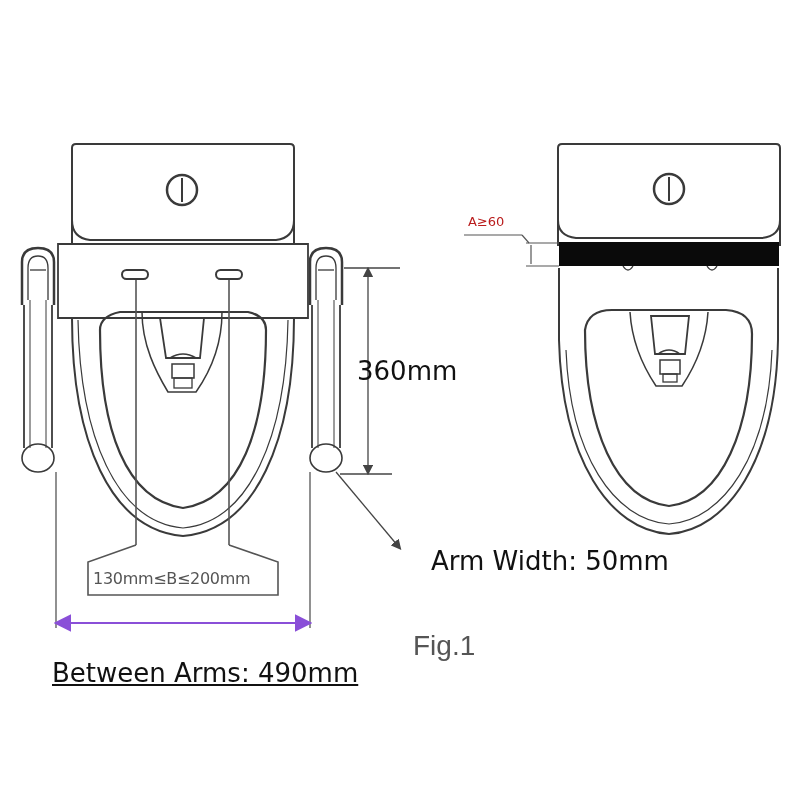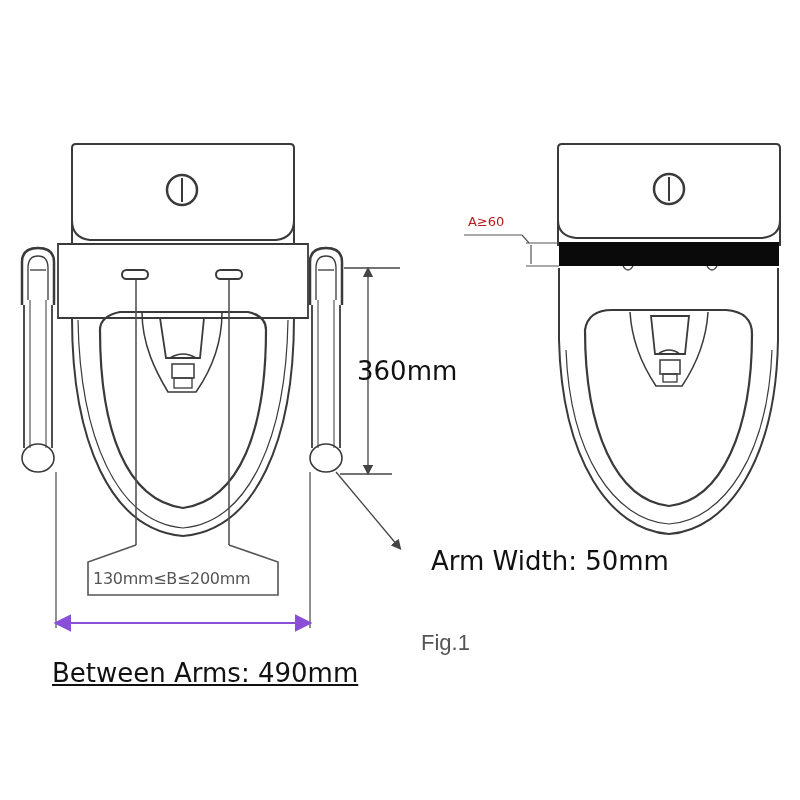--- a/index.html
+++ b/index.html
@@ -2,21 +2,21 @@
 <html><head>
   <meta charset="utf-8">
   <style>
     html, body { margin: 0; padding: 0; background: #ffffff; }
     body { width: 800px; height: 800px; position: relative; overflow: hidden; font-family: "DejaVu Sans", sans-serif; }
     svg.diagram { position: absolute; left: 0; top: 0; width: 800px; height: 800px; }
     .lbl { position: absolute; white-space: nowrap; color: #111; }
     .lbl-dim { font-family: "DejaVu Sans", sans-serif; font-size: 26px; color: #111; }
     .lbl-b { font-family: "DejaVu Sans", sans-serif; font-size: 16px; color: #555; letter-spacing: -0.3px; }
     .lbl-a { font-family: "DejaVu Sans", sans-serif; font-size: 13px; color: #b91c1c; }
-    .lbl-fig { font-family: "Liberation Sans", sans-serif; font-size: 22px; color: #555; margin-left: 8px; }
+    .lbl-fig { font-family: "Liberation Sans", sans-serif; font-size: 28px; color: #555; }
   </style>
 </head>
 <body>
 
 <svg class="diagram" viewBox="0 0 800 800" xmlns="http://www.w3.org/2000/svg">
   <defs>
     <marker id="arrowDark" markerWidth="8" markerHeight="8" refX="4" refY="4" orient="auto-start-reverse">
       <path d="M0,0 L8,4 L0,8 z" fill="#444"></path>
     </marker>
     <marker id="arrowPurple" markerWidth="8" markerHeight="8" refX="6" refY="4" orient="auto-start-reverse">

